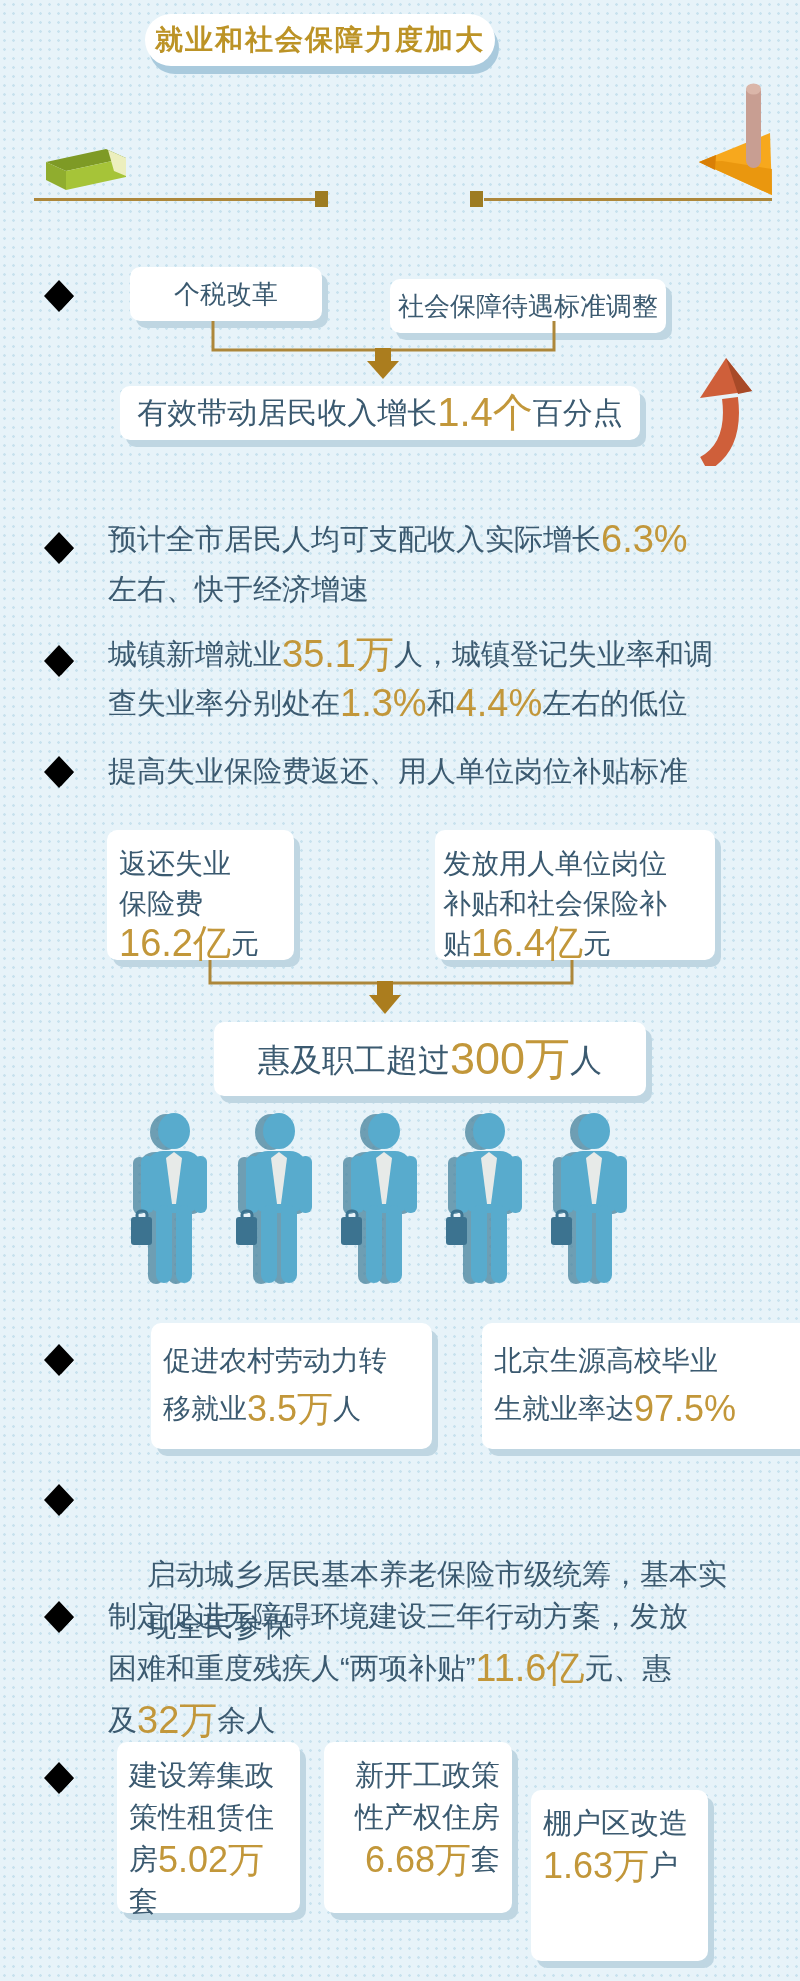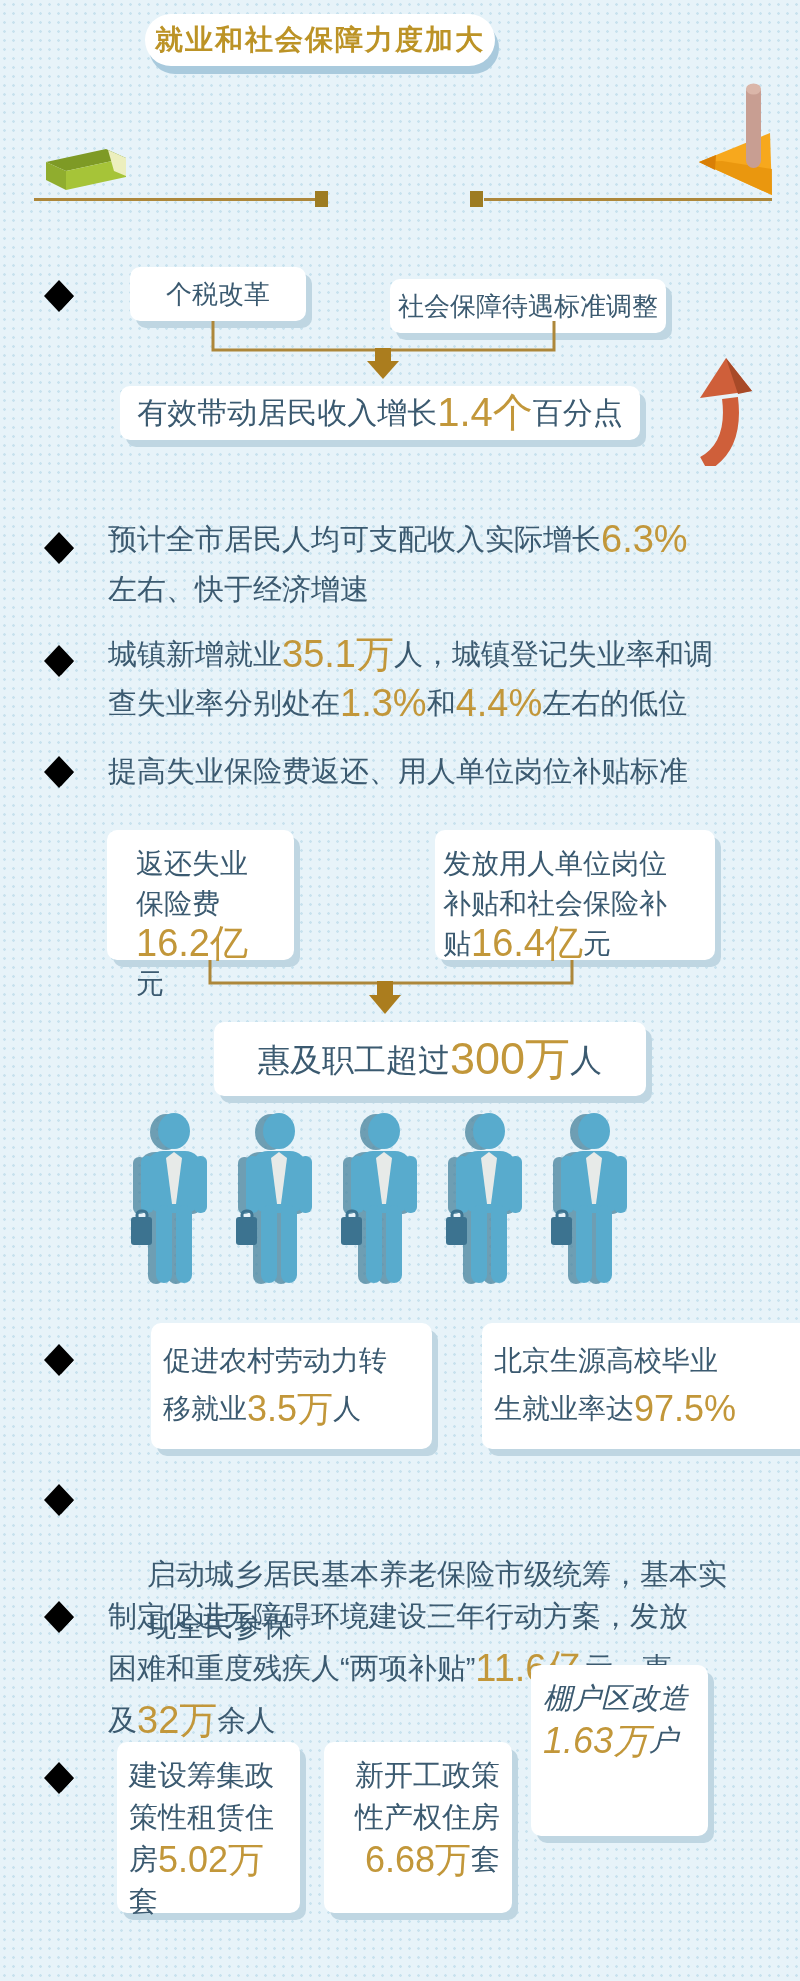--- a/index.html
+++ b/index.html
@@ -27,59 +27,59 @@
   #divline-left{left:34px;width:281px;}
   #divline-right{left:484px;width:288px;}
   .nub{position:absolute;top:191px;width:13px;height:16px;background:#9d7c22;}
   #nub-left{left:315px;}
   #nub-right{left:470px;}
 
   
   .diamond{position:absolute;width:30px;height:32px;}
 
   
-  #tax-box{left:130px;top:267px;width:176px;height:54px;font-size:26px;}
+  #tax-box{left:130px;top:267px;width:192px;height:54px;font-size:26px;}
   #ss-box{left:390px;top:279px;width:276px;height:54px;font-size:26px;}
   #bracket1{left:0;top:321px;}
   #result-box{left:120px;top:386px;width:520px;height:54px;font-size:30px;}
   #result-box .hl{font-size:40px;}
   #up-arrow{left:688px;top:356px;}
 
   
   .btext{position:absolute;font-size:29px;line-height:50px;}
   .btext .hl{font-size:38px;}
   #b1-text{left:108px;top:514px;width:612px;}
   #b2-text{left:108px;top:630px;width:662px;line-height:49px;}
   #b3-text{left:108px;top:746px;width:662px;}
   #b5-text{left:108px;top:1548px;width:624px;line-height:52px;margin-left:39px;}
   #b6-text{left:108px;top:1590px;width:624px;line-height:52px;}
 
   
-  #refund-box{left:107px;top:830px;width:187px;height:130px;padding:14px 29px;font-size:28px;line-height:40px;}
+  #refund-box{left:107px;top:830px;width:187px;height:130px;padding:14px 12px;font-size:28px;line-height:40px;}
   #subsidy-box{left:435px;top:830px;width:280px;height:130px;padding:14px 8px;font-size:28px;line-height:40px;}
   #refund-box .hl,#subsidy-box .hl{font-size:38px;}
   #bracket2{left:0;top:960px;}
   #beneficiary-box{left:214px;top:1022px;width:432px;height:74px;font-size:32px;}
   #beneficiary-box .hl{font-size:45px;}
 
   
   #workers-row{position:absolute;left:130px;top:1112px;display:flex;gap:21px;}
 
   
   .box-duo{padding:14px 12px;font-size:28px;line-height:48px;margin-left:40px;}
   .box-duo .hl{font-size:36px;}
   #rural-box{left:111px;top:1323px;width:281px;height:126px;}
   #grad-box{left:442px;top:1323px;width:329px;height:126px;}
 
   
   .box-house{padding:12px 12px;font-size:29px;line-height:42px;}
   .box-house .hl{font-size:36px;}
   #house-rental{left:117px;top:1742px;width:183px;height:171px;}
   #house-property{left:324px;top:1742px;width:188px;height:171px;text-align:right;}
-  #house-shanty{left:531px;top:1665px;width:177px;height:171px;font-style:italic;}
+  #house-shanty{left:531px;top:1790px;width:177px;height:171px;}
 </style>
 </head>
 <body>
 
 <svg width="0" height="0" style="position:absolute">
   <defs>
     <symbol id="worker-sym" viewBox="0 0 84 173">
       <g fill="#4d87a0" opacity="0.78" transform="translate(-8,1)">
         <ellipse cx="44" cy="19" rx="16" ry="18"></ellipse>
         <rect x="16" y="39" width="56" height="62" rx="17"></rect>

